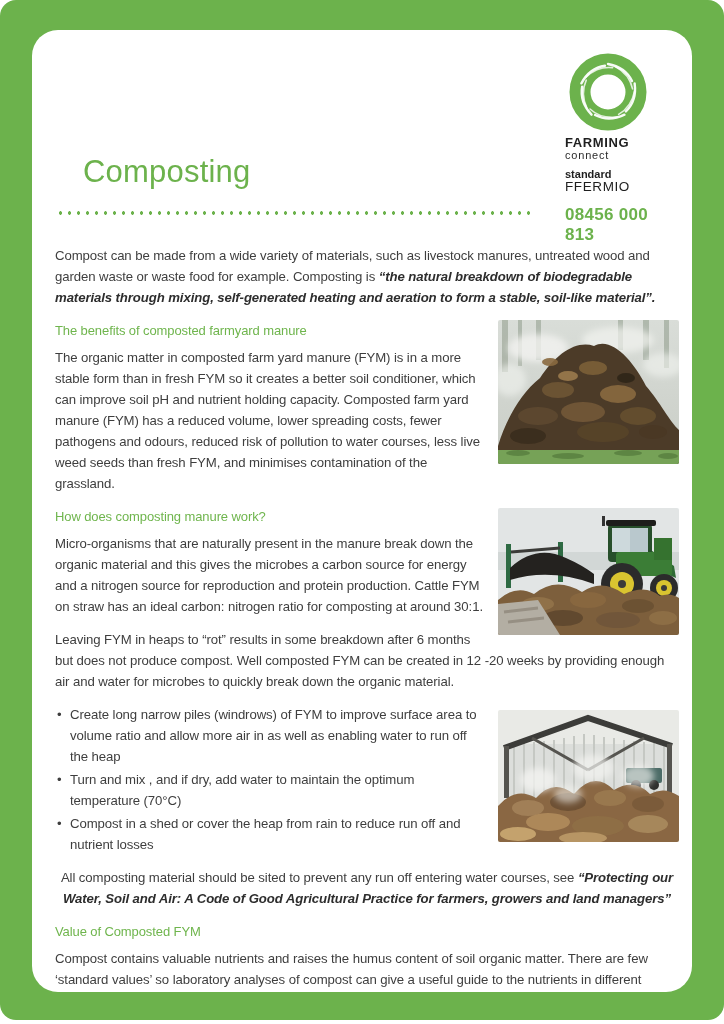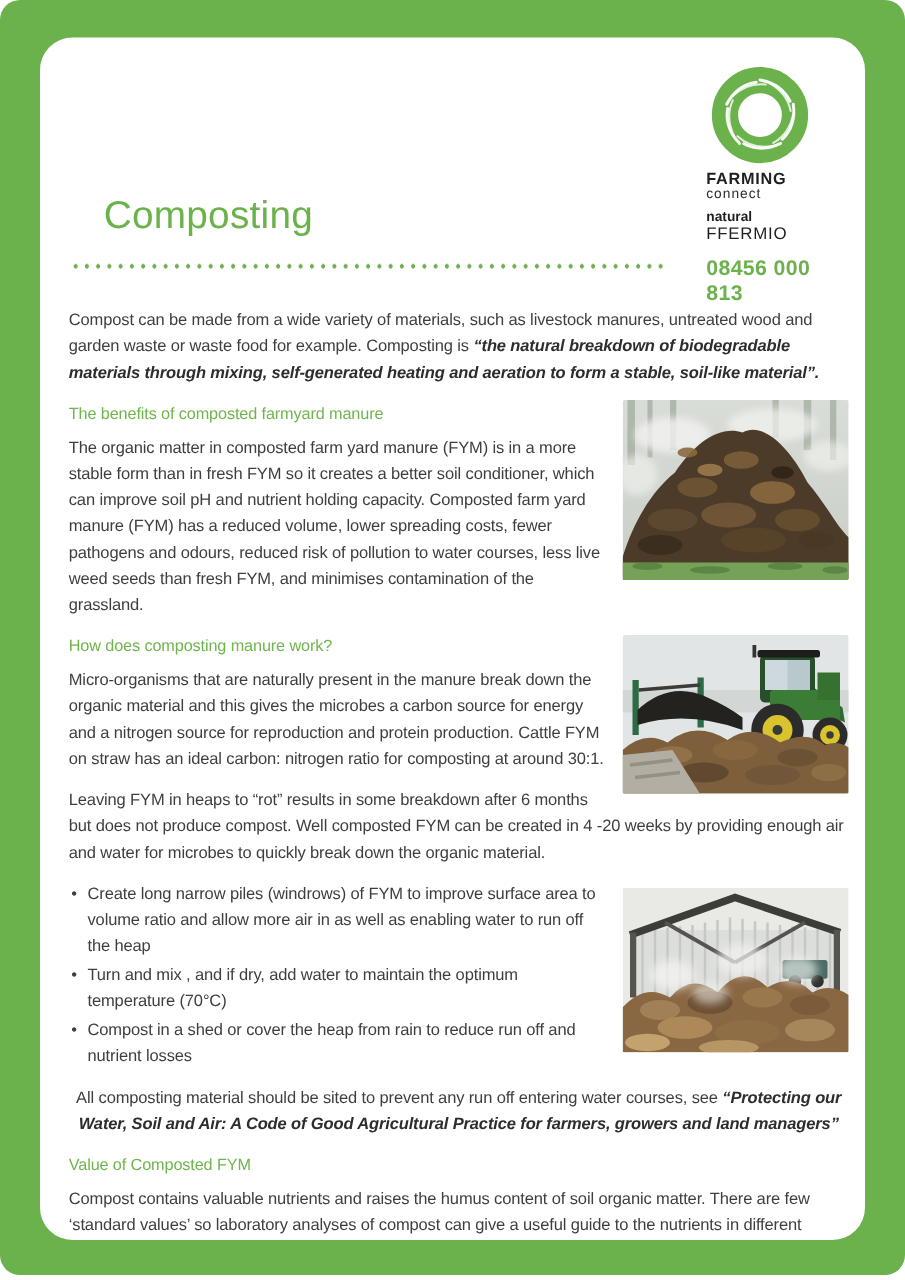--- a/index.html
+++ b/index.html
@@ -69,21 +69,21 @@
                 <path d="M30 14 Q46 12 57 22" transform="rotate(36 39 39)"></path>
                 <path d="M30 14 Q46 12 57 22" transform="rotate(108 39 39)"></path>
                 <path d="M30 14 Q46 12 57 22" transform="rotate(180 39 39)"></path>
                 <path d="M30 14 Q46 12 57 22" transform="rotate(252 39 39)"></path>
                 <path d="M30 14 Q46 12 57 22" transform="rotate(324 39 39)"></path>
               </g>
             </g>
           </svg>
           <div class="logo-farming">FARMING</div>
           <div class="logo-connect">connect</div>
-          <div class="logo-cyswllt">natural</div>
+          <div class="logo-cyswllt">standard</div>
           <div class="logo-ffermio">FFERMIO</div>
           <div class="phone">08456 000 813</div>
         </div>
         <div class="title">Composting</div>
         <div class="dots"></div>
       </div>
 
       <div class="main">
 
         <p><span>Compost can be made from a wide variety of materials, such as livestock manures, untreated wood and garden waste or waste food for example. Composting is </span><span class="bi">“the natural breakdown of biodegradable materials through mixing, self-generated heating and aeration to form a stable, soil-like material”.</span></p>
@@ -178,21 +178,21 @@
               <ellipse cx="20" cy="112" rx="14" ry="6" fill="#4e3b26"></ellipse>
             </g>
 
             <path d="M0,96 L40,92 L62,127 L0,127 Z" fill="#b3aea3"></path>
             <path d="M6,104 L40,100 M10,114 L46,110" stroke="#968f83" stroke-width="3" fill="none"></path>
           </svg>
         </div>
 
         <h2 class="green">How does composting manure work?</h2>
         <p>Micro-organisms that are naturally present in the manure break down the organic material and this gives the microbes a carbon source for energy and a nitrogen source for reproduction and protein production. Cattle FYM on straw has an ideal carbon: nitrogen ratio for composting at around 30:1.</p>
-        <p>Leaving FYM in heaps to “rot” results in some breakdown after 6 months but does not produce compost.  Well composted FYM can be created in 4 -20 weeks by providing enough air and water for microbes to quickly break down the organic material.</p>
+        <p>Leaving FYM in heaps to “rot” results in some breakdown after 6 months but does not produce compost.  Well composted FYM can be created in 12 -20 weeks by providing enough air and water for microbes to quickly break down the organic material.</p>
 
         <div class="photo ph3">
           <svg width="181" height="132" viewBox="0 0 181 132">
             <defs>
               <filter id="blur4" x="-30%" y="-30%" width="160%" height="160%">
                   <feGaussianBlur stdDeviation="3.2"></feGaussianBlur>
                 </filter>
             </defs>
             <rect width="181" height="132" fill="#e9eae6"></rect>
 

